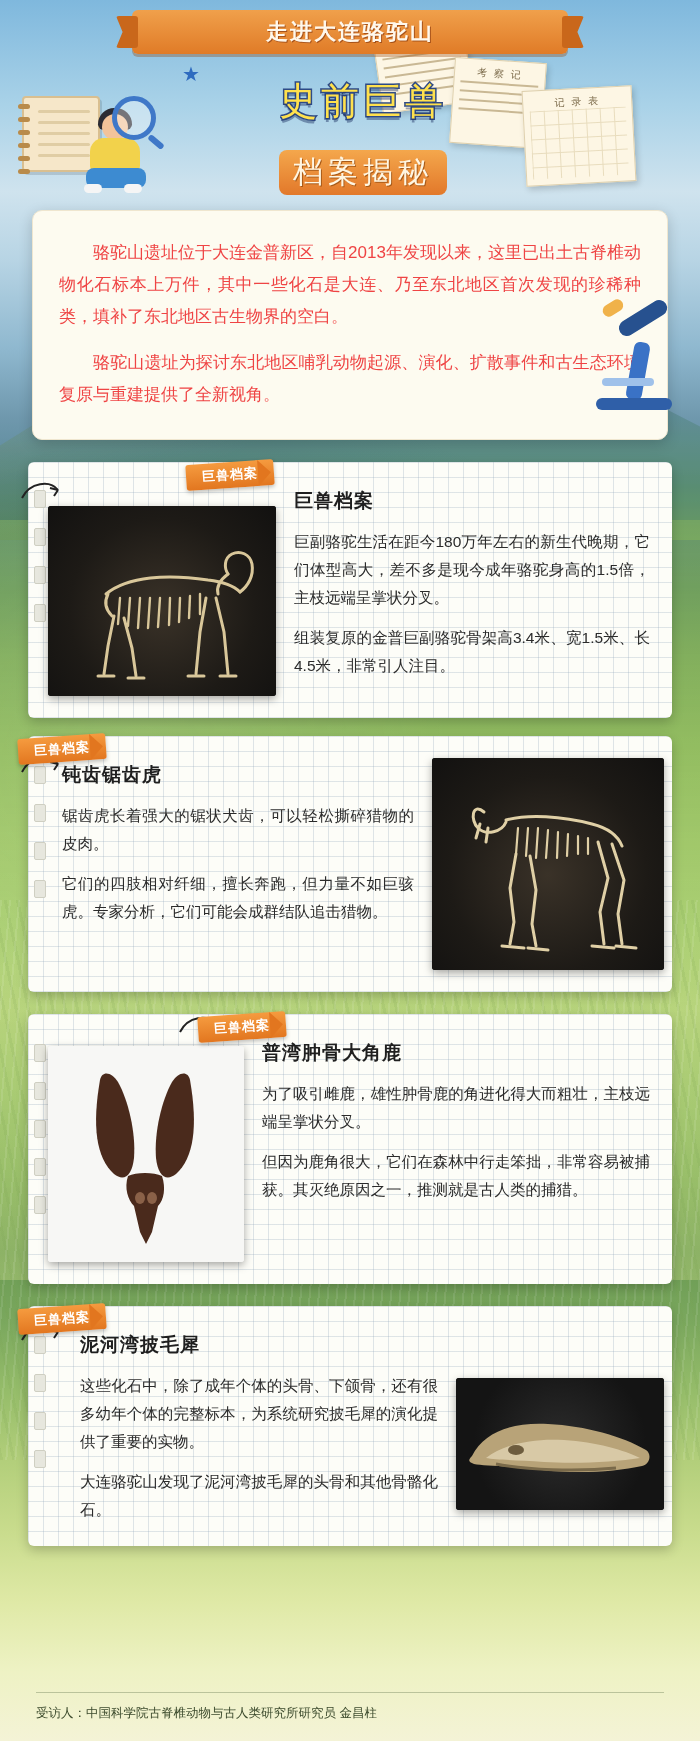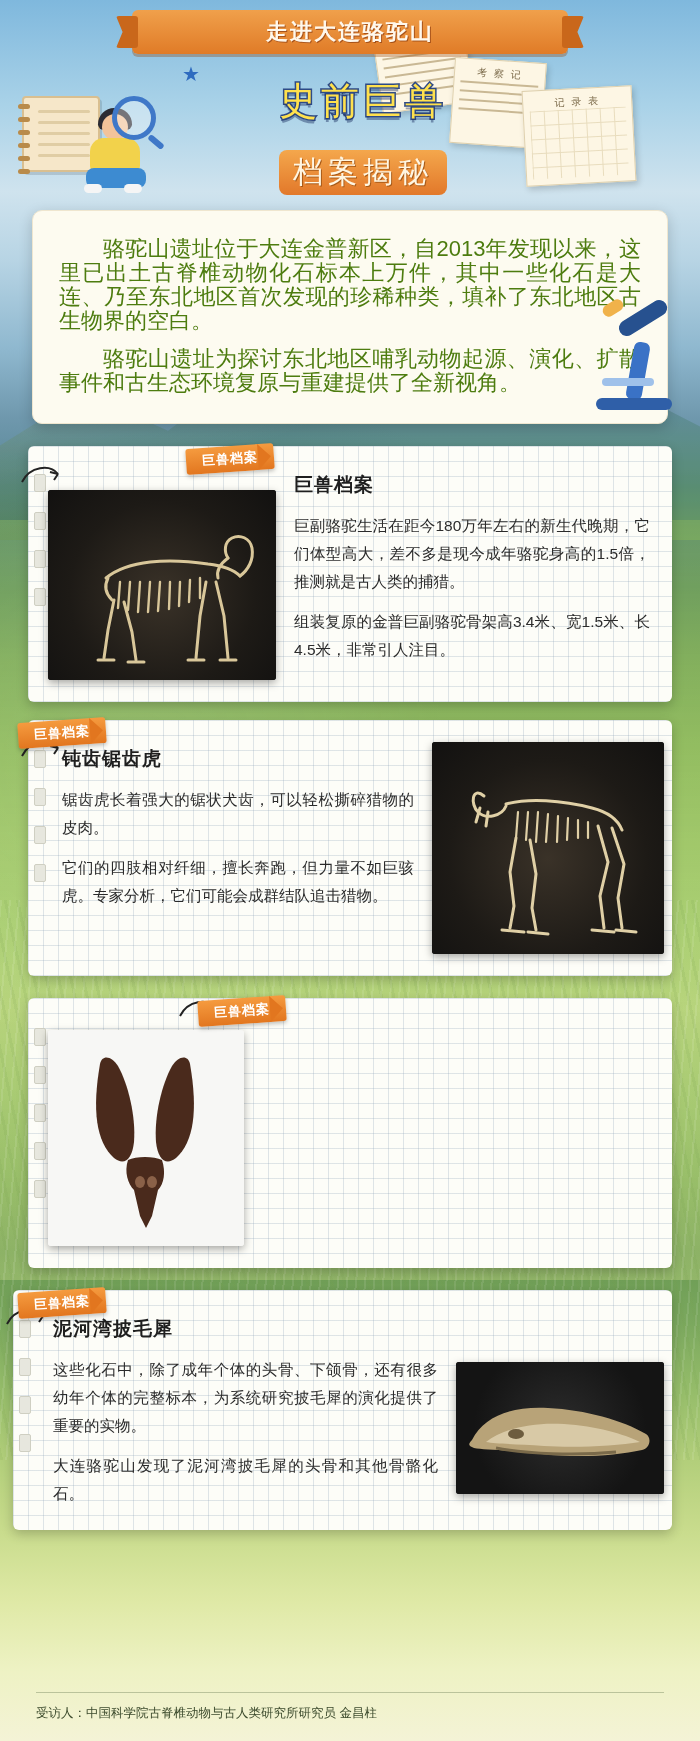--- a/index.html
+++ b/index.html
@@ -114,21 +114,21 @@
       linear-gradient(90deg,#e3d6b4 1px, transparent 1px);
     background-size: 14px 14px; opacity:.8;}
 
   
   .intro {
     position: relative; margin: 0 32px; padding: 26px 26px 28px 26px;
     background:#fdfbf0; border-radius: 10px;
     box-shadow: 0 4px 14px rgba(0,0,0,.18);
     border: 1px solid #efe6cf;
   }
-  .intro p { font-size: 22px; line-height: 24px; color:#4d7c0f; text-align: justify; text-indent: 2em;}
+  .intro p { font-size: 17px; line-height: 32px; color:#ef4444; text-align: justify; text-indent: 2em;}
   .intro p + p { margin-top: 14px; }
 
   .microscope { position:absolute; right: 18px; top: 300px; width: 96px; height: 110px; }
   .ms-base { position:absolute; left:10px; bottom:0; width:76px; height:12px; background:#2f5fa8; border-radius:6px;}
   .ms-arm { position:absolute; left:44px; bottom:10px; width:16px; height:58px; background:#3a72c6; border-radius:6px; transform: rotate(10deg);}
   .ms-tube { position:absolute; left:30px; top:10px; width:54px; height:16px; background:#27518f; border-radius:8px; transform: rotate(-32deg);}
   .ms-eye { position:absolute; left:16px; top:2px; width:22px; height:12px; background:#f0b24a; border-radius:6px; transform: rotate(-32deg);}
   .ms-stage { position:absolute; left:16px; bottom:24px; width:52px; height:8px; background:#9fc1ea; border-radius:4px;}
 
   
@@ -277,21 +277,21 @@
                 <path d="M168 92 L176 126 L180 168"></path>
               <path d="M50 170 L66 170"></path>
                 <path d="M80 172 L96 172"></path>
               <path d="M140 170 L156 170"></path>
                 <path d="M172 170 L188 170"></path>
             </g>
           </svg>
         </div>
         <div style="flex:1;">
           <div class="sec-title" style="margin-bottom:14px;">巨兽档案</div>
-          <div class="sec-p">巨副骆驼生活在距今180万年左右的新生代晚期，它们体型高大，差不多是现今成年骆驼身高的1.5倍，推测就是古人类的捕猎。</div>
+          <div class="sec-p">巨副骆驼生活在距今180万年左右的新生代晚期，它们体型高大，差不多是现今成年骆驼身高的1.5倍，主枝远端呈掌状分叉。</div>
           <div class="sec-p">组装复原的金普巨副骆驼骨架高3.4米、宽1.5米、长4.5米，非常引人注目。</div>
         </div>
       </div>
       <svg class="arrow-doodle" viewBox="0 0 40 26" style="left:-8px; top:16px;">
         <path d="M2 20 C10 4 30 2 38 12" stroke="#222" stroke-width="2" fill="none"></path>
         <path d="M38 12 L30 10 M38 12 L34 18" stroke="#222" stroke-width="2" fill="none"></path>
       </svg>
     </div>
   </div>
 
@@ -358,31 +358,36 @@
               <path d="M52 34 C44 80 48 112 66 128 C76 136 84 130 86 112 C88 86 80 54 70 36 C64 26 54 24 52 34 Z"></path>
               <path d="M142 34 C150 80 146 112 128 128 C118 136 110 130 108 112 C106 86 114 54 124 36 C130 26 140 24 142 34 Z"></path>
               <path d="M80 130 C88 126 106 126 114 130 C118 142 116 154 110 160 L104 186 L98 198 L92 186 L86 160 C80 154 76 142 80 130 Z"></path>
             </g>
             <g fill="#8a6148">
               <ellipse cx="92" cy="152" rx="5" ry="6"></ellipse>
                 <ellipse cx="104" cy="152" rx="5" ry="6"></ellipse>
             </g>
           </svg>
         </div>
+        <div style="flex:1;">
+          <div class="sec-title" style="margin-bottom:14px;">普湾肿骨大角鹿</div>
+          <div class="sec-p">为了吸引雌鹿，雄性肿骨鹿的角进化得大而粗壮，主枝远端呈掌状分叉。</div>
+          <div class="sec-p">但因为鹿角很大，它们在森林中行走笨拙，非常容易被捕获。其灭绝原因之一，推测就是古人类的捕猎。</div>
+        </div>
       </div>
       <svg class="arrow-doodle" viewBox="0 0 40 26" style="left:150px; top:-2px;">
         <path d="M2 20 C10 4 30 2 38 12" stroke="#222" stroke-width="2" fill="none"></path>
         <path d="M38 12 L30 10 M38 12 L34 18" stroke="#222" stroke-width="2" fill="none"></path>
       </svg>
     </div>
   </div>
 
   <div class="section" style="margin-top:22px;">
     <div class="tag" style="left:18px; top:0;">巨兽档案</div>
-    <div class="card" style="margin:14px 28px 0 13px; padding:26px 22px 22px 40px; min-height:200px;">
+    <div class="card" style="margin:14px 28px 0 28px; padding:26px 22px 22px 52px; min-height:200px;">
       <div class="punch" style="top:30px"></div>
         <div class="punch" style="top:68px"></div>
       <div class="punch" style="top:106px"></div>
         <div class="punch" style="top:144px"></div>
       <div class="sec-title" style="margin-bottom:14px;">泥河湾披毛犀</div>
       <div style="display:flex; gap:18px; align-items:flex-start;">
         <div style="flex:1;">
           <div class="sec-p">这些化石中，除了成年个体的头骨、下颌骨，还有很多幼年个体的完整标本，为系统研究披毛犀的演化提供了重要的实物。</div>
           <div class="sec-p">大连骆驼山发现了泥河湾披毛犀的头骨和其他骨骼化石。</div>
         </div>

